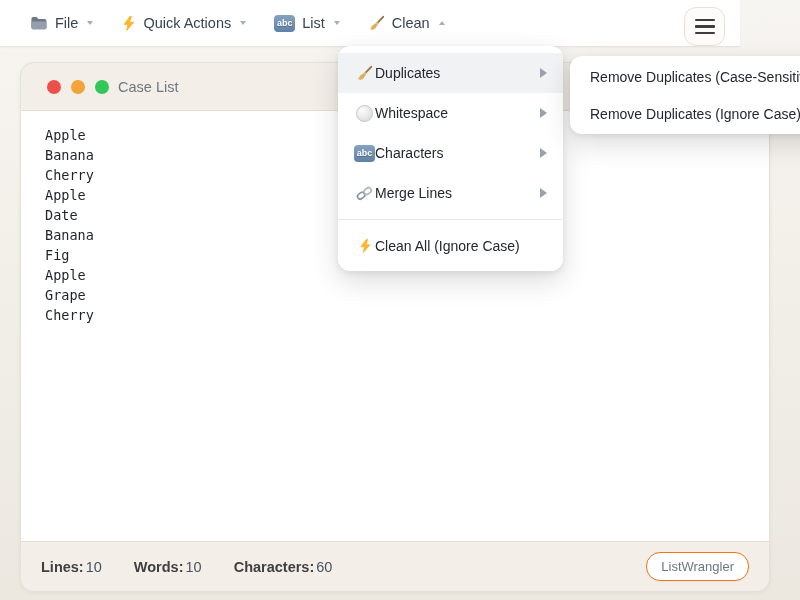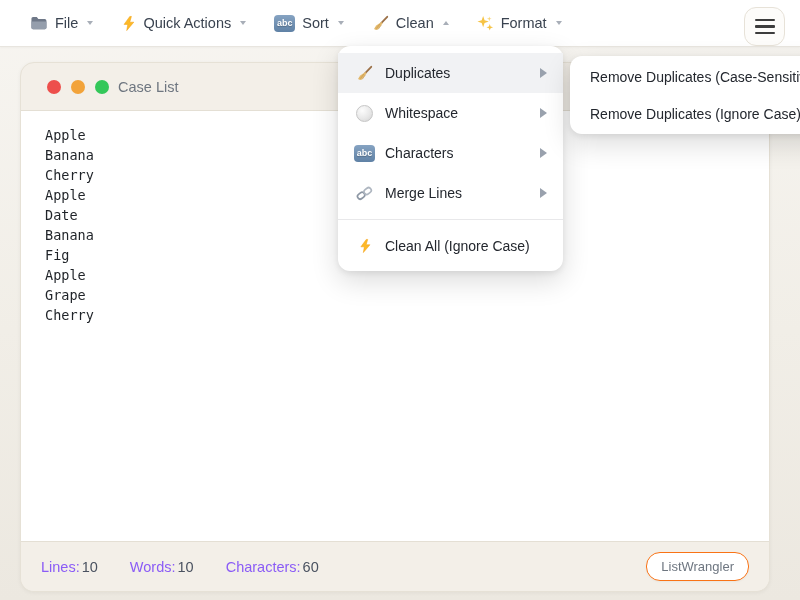--- a/index.html
+++ b/index.html
@@ -6,21 +6,21 @@
   html,body { width:800px; height:600px; }
   body {
     position:relative; overflow:hidden;
     font-family:"Liberation Sans","DejaVu Sans",sans-serif;
     background:linear-gradient(180deg,#f7f5f1 0%,#f1eee7 55%,#ece8e0 100%);
     color:#3a4350;
   }
 
   
   .menubar {
-    position:absolute; left:0; top:0; width:800px; height:47px;
+    position:absolute; left:0; top:0; width:740px; height:47px;
     background:#ffffff; border-bottom:1px solid #e8e5df;
     display:flex; align-items:center; padding-left:16px;
     box-shadow:0 1px 2px rgba(0,0,0,.03);
     z-index:5;
   }
   .menu-item {
     display:flex; align-items:center; gap:7px;
     padding:0 14px; height:100%; cursor:pointer;
     font-size:14.5px; font-weight:500; color:#3a4350; white-space:nowrap;
   }
@@ -69,37 +69,37 @@
     background:#ffffff; color:#1f2328;
     font-family:"DejaVu Sans Mono","Liberation Mono",monospace;
     font-size:13.5px; line-height:20px; padding:14px 24px;
   }
   .panel-footer {
     height:50px; flex:0 0 50px; display:flex; align-items:center;
     padding:0 20px; border-top:1px solid #e4dfd4; background:#f3efe8;
     font-size:14.5px; color:#3a4350;
   }
   .stat { margin-right:32px; color:#4a5260; }
-  .stat b { font-weight:400; color:#8b5cf6;margin-top:44px; }
+  .stat b { font-weight:700; color:#404040;margin-top:44px; }
   .stat span.val { margin-left:2px; }
   .brand-badge {
     margin-left:auto; background:#ffffff; border:1px solid #f97316;
     border-radius:14px; padding:6px 14px; font-size:13px; color:#6e7680;
     box-shadow:0 1px 2px rgba(0,0,0,.04);
   }
 
   
   .dropdown {
     position:absolute; left:338px; top:46px; width:225px;
     background:#ffffff; border-radius:12px;
     box-shadow:0 10px 28px rgba(0,0,0,.14), 0 2px 6px rgba(0,0,0,.08);
     padding:7px 0 5px 0; z-index:20;
   }
   .dd-item {
-    height:40px; display:flex; align-items:center; gap:10px;
+    height:40px; display:flex; align-items:center; 
     padding:0 16px; font-size:14px; color:#23272e; cursor:pointer; white-space:nowrap;
   }
   .dd-item.hl { background:#f1f2f4; }
   .dd-item .dd-icon { width:21px; display:flex; justify-content:center; align-items:center; flex:0 0 21px; }
   .tri-right {
     margin-left:auto; width:0; height:0;
     border-top:5px solid transparent; border-bottom:5px solid transparent;
     border-left:7.5px solid #99a1ad;
   }
   .dd-divider { height:1px; background:#e8e8ea; margin:6px 0; }
@@ -139,47 +139,36 @@
       </svg>
     </span>
     <span>Quick Actions</span>
     <span class="chev down"></span>
   </div>
 
   <div class="menu-item">
     <span class="mi-icon">
       <span class="abc-badge">abc</span>
     </span>
-    <span>Sort</span>
+    <span>List</span>
     <span class="chev down"></span>
   </div>
 
   <div class="menu-item">
     <span class="mi-icon">
       <svg width="17" height="17" viewBox="0 0 24 24">
         <path d="M21.5 2.5 L13 11.5" stroke="#9c7148" stroke-width="2.6" stroke-linecap="round"></path>
         <path d="M13.2 10 L15 11.8 L8.2 20.6 Q4.8 21.8 2.9 19.9 Q4.2 16.9 6.6 14.4 Z" fill="#e3b86a"></path>
         <path d="M11.2 12.6 L6.2 19.2 M13.4 13.8 L8.8 20.2" stroke="#c2964e" stroke-width="0.9"></path>
       </svg>
     </span>
     <span>Clean</span>
     <span class="chev up"></span>
   </div>
 
-  <div class="menu-item">
-    <span class="mi-icon">
-      <svg width="17" height="17" viewBox="0 0 18 18">
-        <path d="M6.5 1 L8 5.5 L12.5 7 L8 8.5 L6.5 13 L5 8.5 L0.5 7 L5 5.5 Z" fill="#f6c344"></path>
-        <path d="M13.5 9.5 L14.4 12.1 L17 13 L14.4 13.9 L13.5 16.5 L12.6 13.9 L10 13 L12.6 12.1 Z" fill="#f6c344"></path>
-        <path d="M13 1.5 L13.6 3.4 L15.5 4 L13.6 4.6 L13 6.5 L12.4 4.6 L10.5 4 L12.4 3.4 Z" fill="#f8d476"></path>
-      </svg>
-    </span>
-    <span>Format</span>
-    <span class="chev down"></span>
-  </div>
 
   <div class="hamburger">
     <span class="bar"></span>
     <span class="bar"></span>
     <span class="bar"></span>
   </div>
 </div>
 
 <div class="panel">
   <div class="panel-header">

